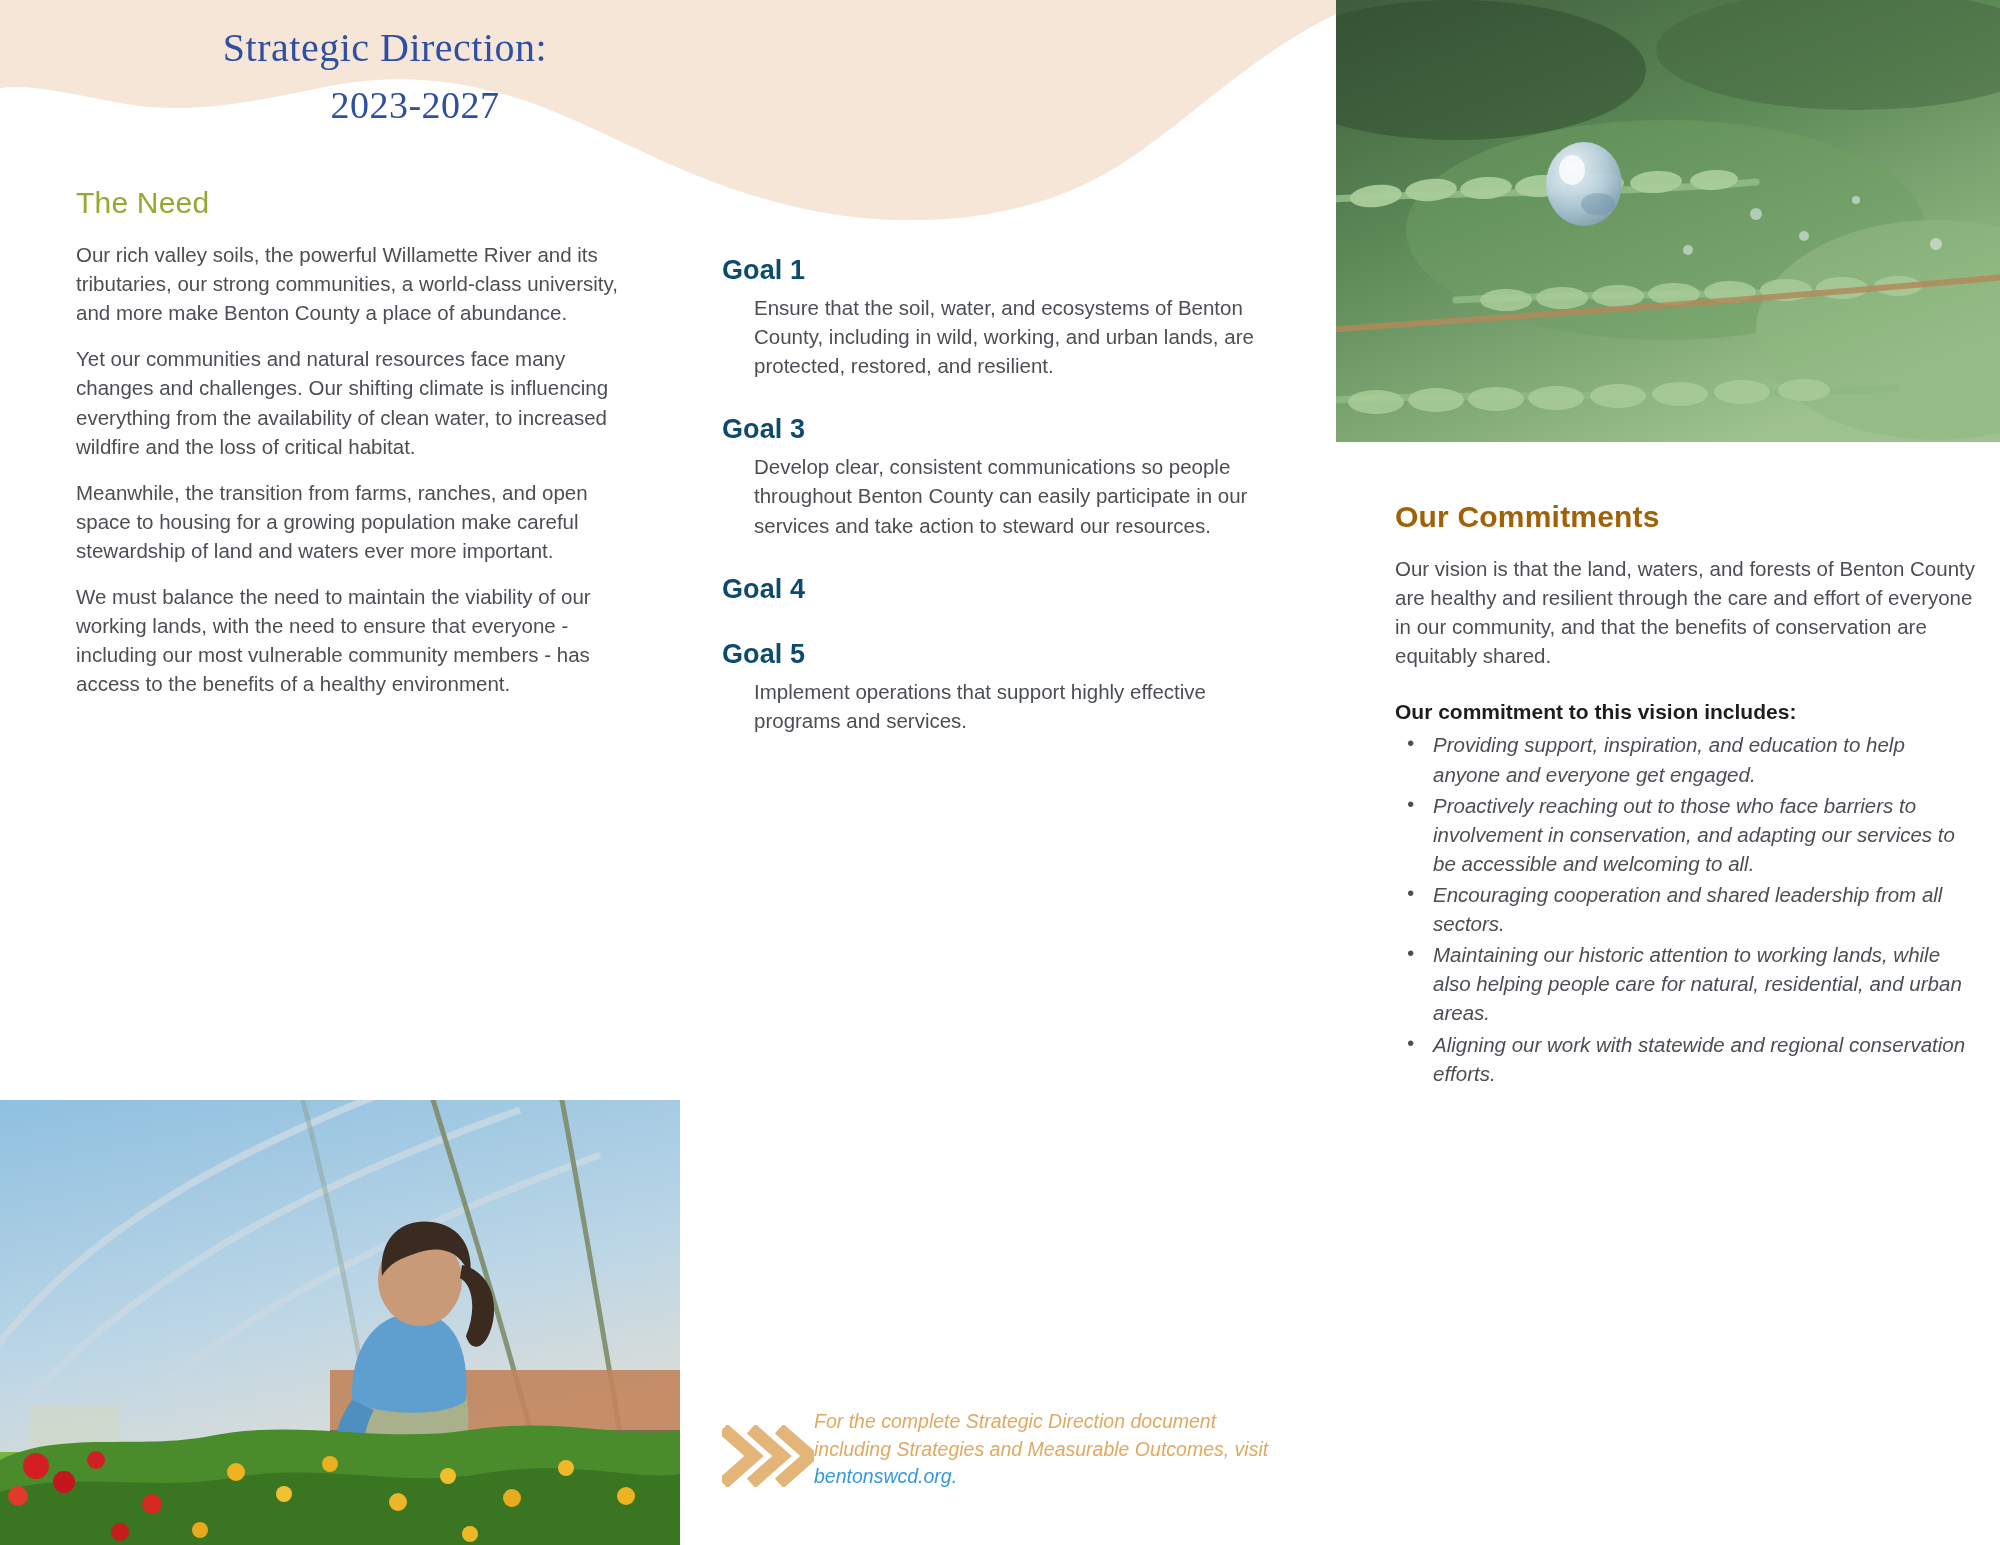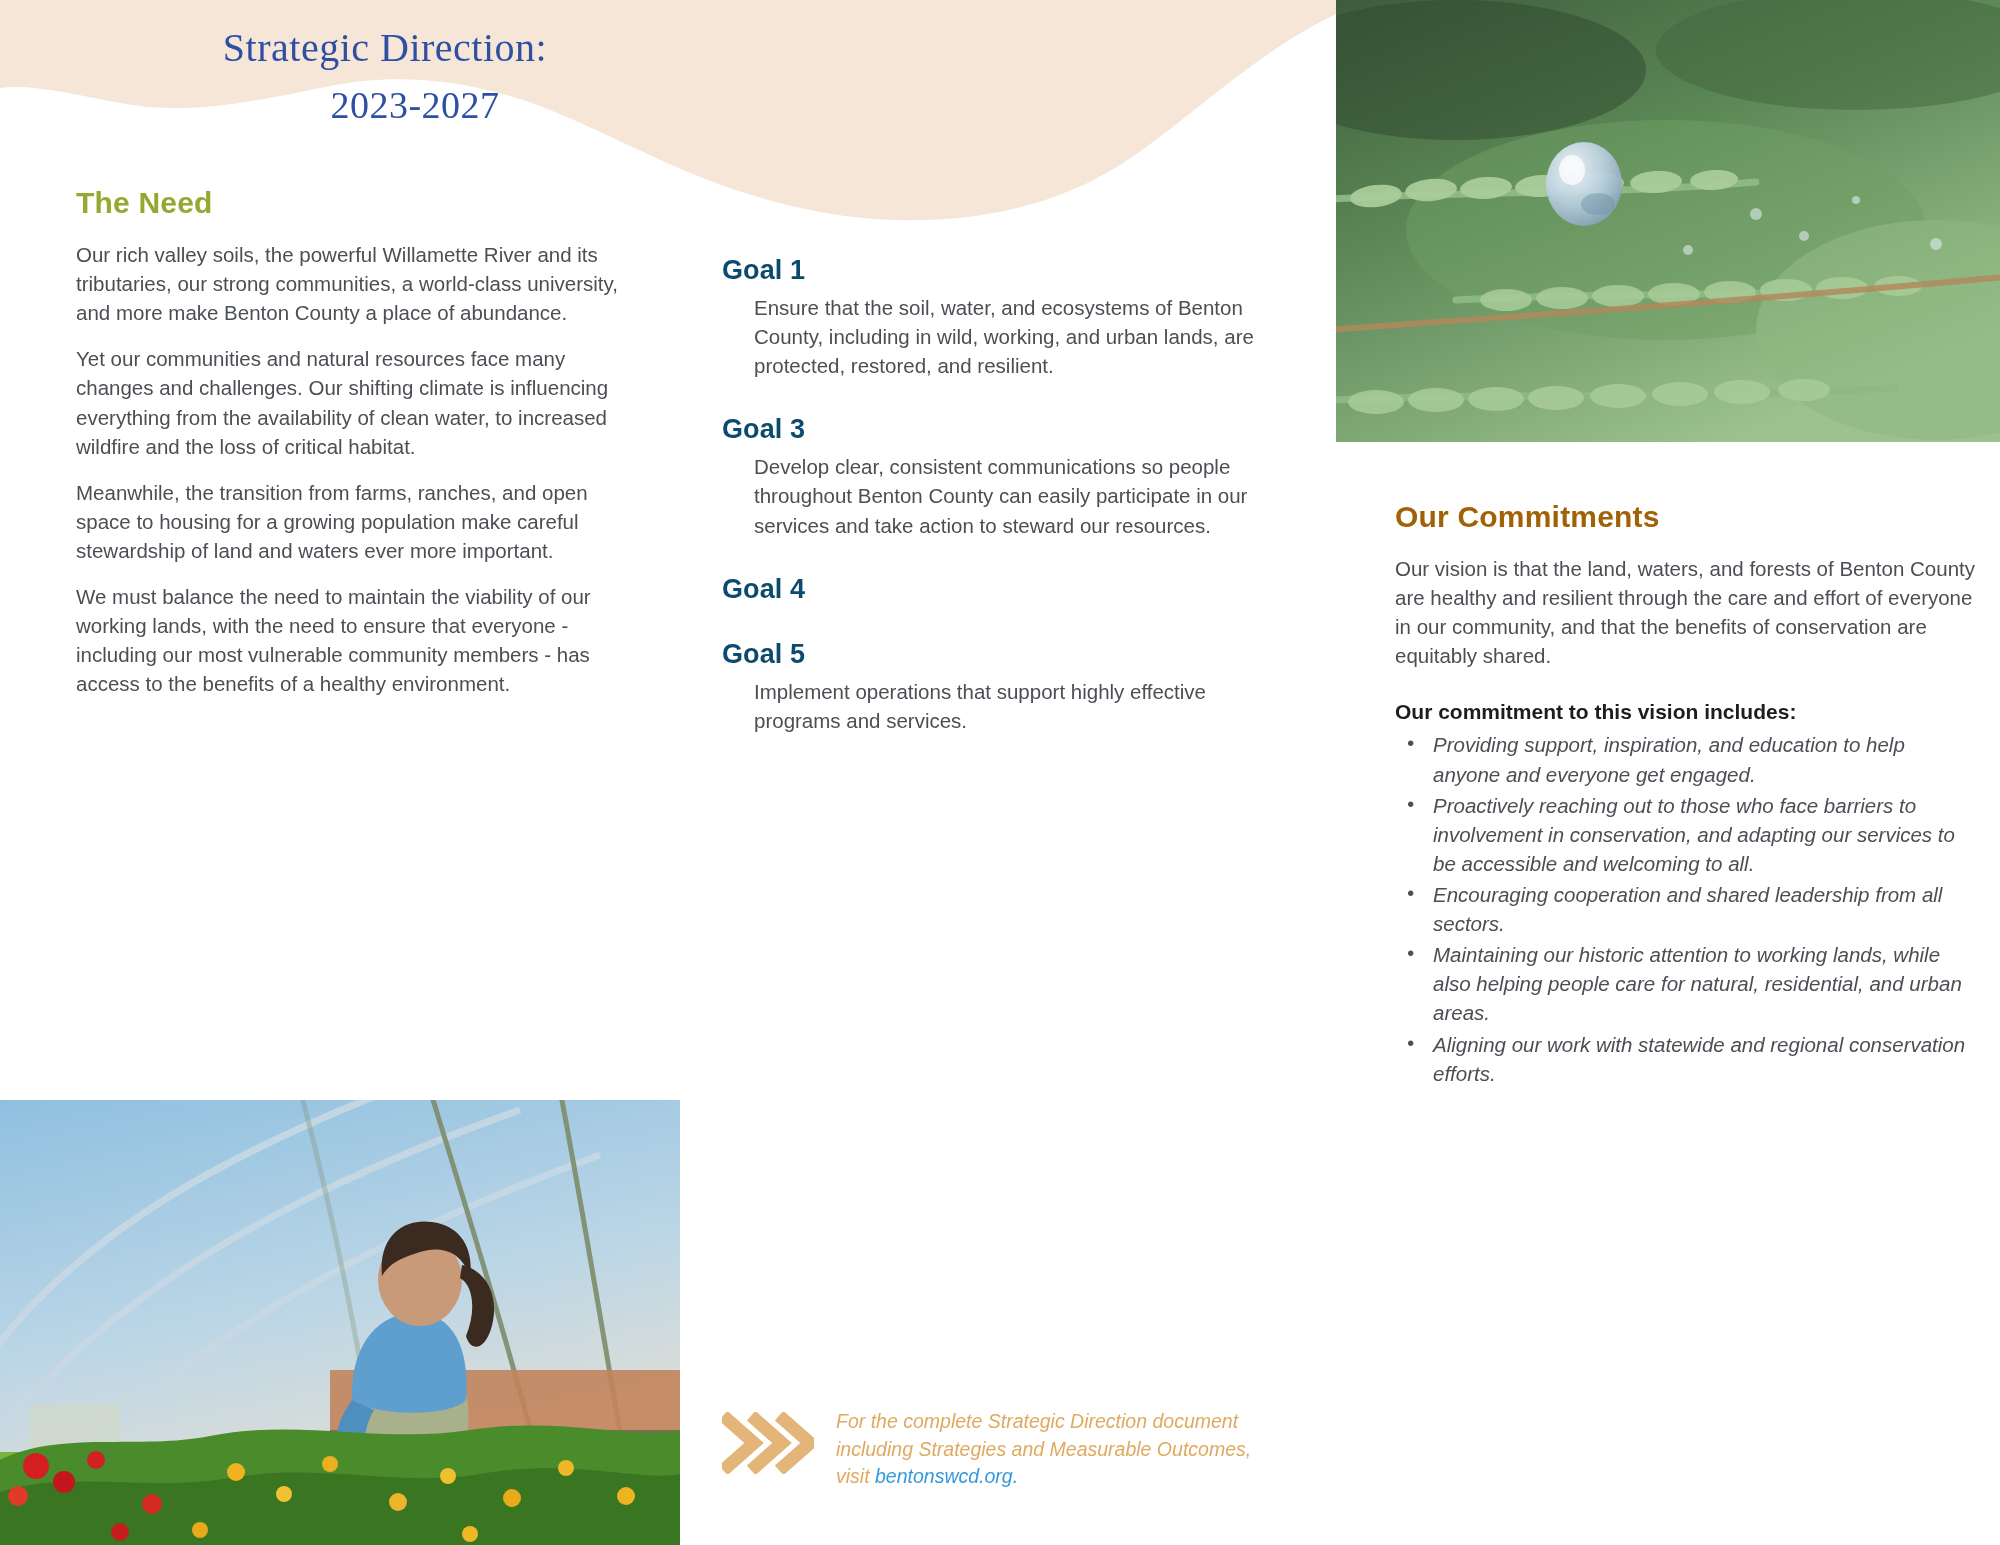--- a/index.html
+++ b/index.html
@@ -35,40 +35,40 @@
     line-height: 1.3; margin-top: 8px; padding-left: 60px;
   }
 
   
   .body-text { color: #4b4f54; font-size: 20.5px; line-height: 1.42; }
   p.body-text + p.body-text { margin-top: 17px; }
 
   
   .col-left { position: absolute; left: 76px; top: 186px; width: 546px; z-index: 2; }
   .need-heading {
-    color: #96a832; font-size: 30px; font-weight: bold;
+    color: #96a832; font-size: 30px; font-weight: normal;
     letter-spacing: .2px; margin-bottom: 20px;
   }
   .photo-greenhouse {
     position: absolute; left: 0; top: 1100px;
     width: 680px; height: 445px; overflow: hidden; z-index: 1;
   }
 
   
   .col-mid { position: absolute; left: 722px; top: 255px; width: 560px; z-index: 2; }
   .goal-block { margin-bottom: 34px; }
   .goal-title {
     color: #0c4a6e; font-size: 27px; font-weight: bold;
     margin-bottom: 7px; letter-spacing: .1px;
   }
   .goal-body { padding-left: 32px; color: #4b4f54; font-size: 20.5px; line-height: 1.42; }
 
   .callout {
     position: absolute; left: 722px; top: 1408px;
-    width: 560px; display: flex; align-items: flex-start; gap: 22px; z-index: 2;
+    width: 560px; display: flex; align-items: flex-end; z-index: 2;
   }
   .chevrons { flex: 0 0 auto; padding-top: 4px; }
   .callout-text {
     font-style: italic; color: #e0a960; font-size: 19.5px; line-height: 1.42;
   }
   .callout-link { color: #3399dd; font-style: italic; }
 
   
   .photo-cedar {
     position: absolute; left: 1336px; top: 0;

